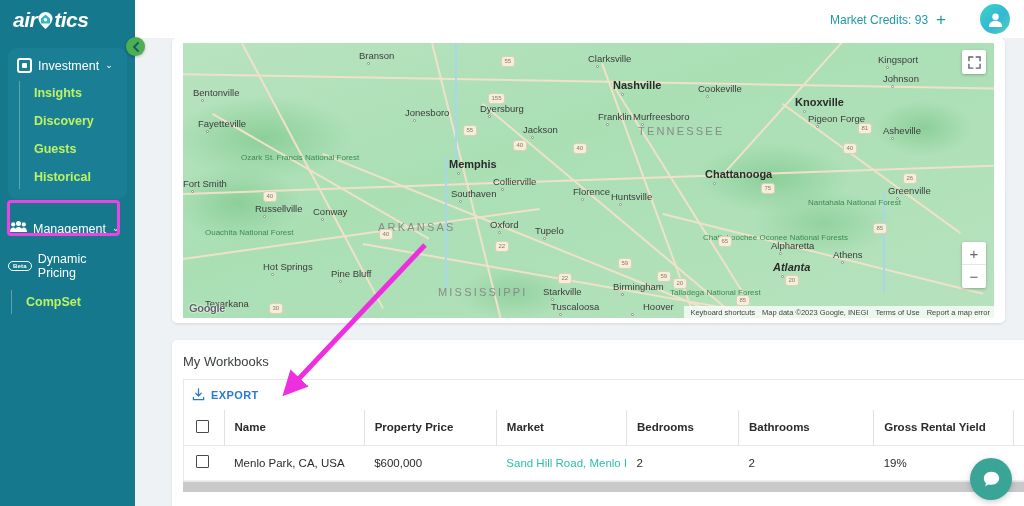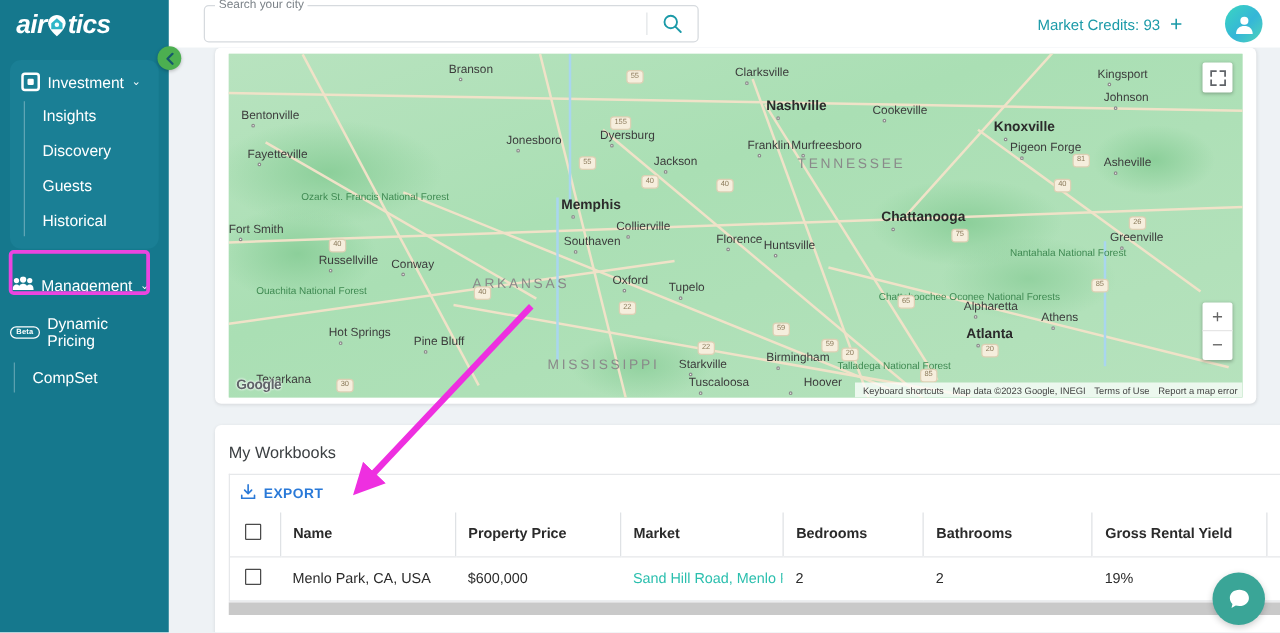--- a/index.html
+++ b/index.html
@@ -54,22 +54,22 @@
     width: 5px; height: 5px; background: #fff; border-radius: 1px; display:block;
   }
   .chev { font-size: 9px; color: #fff; line-height: 1; }
 
   .sub-wrap { position: relative; padding-left: 12px; }
   .sub-wrap::before {
     content: ""; position: absolute; left: 11px; top: 2px; bottom: 2px;
     width: 1px; background: rgba(255,255,255,0.30);
   }
   .sub-item {
-    display: block; color: #ffffff; font-size: 12.5px;
-    padding: 7px 0 7px 14px; cursor: pointer; white-space: nowrap;
+    display: block; color: #bef264; font-size: 12.5px;
+    padding: 7px 0 7px 14px; cursor: pointer; white-space: nowrap; font-weight: bold;
   }
   .sub-item.active {
     background: #15586b; border-radius: 18px;
     margin-left: 7px; padding-left: 11px; padding-right: 11px;
     display: inline-block;
   }
 
   #highlight-box {
     position: absolute; left: 7px; top: 200px;
     width: 113px; height: 36px;
@@ -351,33 +351,20 @@
     <div id="highlight-box"></div>
   </div>
 
   <div id="collapse-btn">
     <svg width="8" height="10" viewBox="0 0 8 10">
       <path d="M6 1 L2 5 L6 9" stroke="#15586b" stroke-width="1.8" fill="none" stroke-linecap="round" stroke-linejoin="round"></path>
     </svg>
   </div>
 
   <div id="header">
-    <div id="search-wrap">
-      <div id="search-box">
-        <input id="search-input" type="text" placeholder="" style="">
-        <div id="search-divider"></div>
-        <button id="search-btn">
-          <svg width="16" height="16" viewBox="0 0 16 16">
-            <circle cx="6.6" cy="6.6" r="5" stroke="#1b9aa8" stroke-width="1.5" fill="none"></circle>
-            <line x1="10.3" y1="10.3" x2="14.6" y2="14.6" stroke="#1b9aa8" stroke-width="1.5" stroke-linecap="round"></line>
-          </svg>
-        </button>
-      </div>
-      <span id="search-label">Search your city</span>
-    </div>
 
     <div id="credits">
       <span>Market Credits: 93</span>
       <span class="plus">+</span>
     </div>
 
     <div id="avatar">
       <svg width="19" height="19" viewBox="0 0 20 20">
         <circle cx="10" cy="7" r="3.4" fill="#ffffff"></circle>
         <path d="M3 18 C3 13.6 6.1 11.4 10 11.4 C13.9 11.4 17 13.6 17 18 Z" fill="#ffffff"></path>
@@ -473,21 +460,21 @@
             <div class="mlabel city" style="left: 148px; top: 225px;">Pine Bluff</div>
             <div class="mdot" style="left: 156px; top: 237px;"></div>
             <div class="mlabel city" style="left: 307px; top: 176px;">Oxford</div>
             <div class="mdot" style="left: 315px; top: 188px;"></div>
             <div class="mlabel city" style="left: 352px; top: 182px;">Tupelo</div>
             <div class="mdot" style="left: 360px; top: 194px;"></div>
             <div class="mlabel city" style="left: 588px; top: 197px;">Alpharetta</div>
             <div class="mdot" style="left: 596px; top: 209px;"></div>
             <div class="mlabel city" style="left: 650px; top: 206px;">Athens</div>
             <div class="mdot" style="left: 658px; top: 218px;"></div>
-            <div class="mlabel bigcity" style="left: 590px; top: 218px;">Atlanta</div>
+            <div class="mlabel bigcity" style="left: 590px; top: 218px; font-style: italic;">Atlanta</div>
             <div class="mdot" style="left: 598px; top: 232px;"></div>
             <div class="mlabel city" style="left: 430px; top: 238px;">Birmingham</div>
             <div class="mdot" style="left: 438px; top: 250px;"></div>
             <div class="mlabel city" style="left: 460px; top: 258px;">Hoover</div>
             <div class="mdot" style="left: 448px; top: 270px;"></div>
             <div class="mlabel city" style="left: 368px; top: 258px;">Tuscaloosa</div>
             <div class="mdot" style="left: 376px; top: 270px;"></div>
             <div class="mlabel city" style="left: 22px; top: 255px;">Texarkana</div>
             <div class="mdot" style="left: 30px; top: 267px;"></div>
             <div class="mlabel city" style="left: 360px; top: 243px;">Starkville</div>

